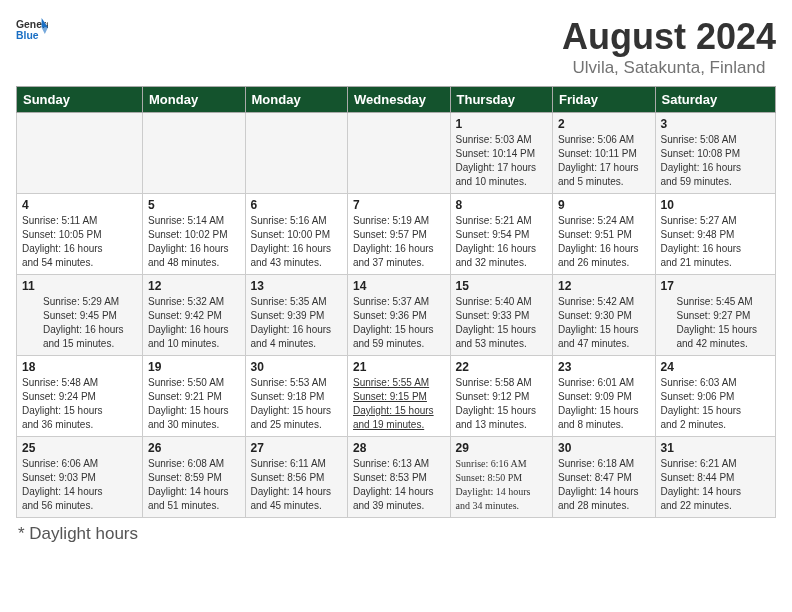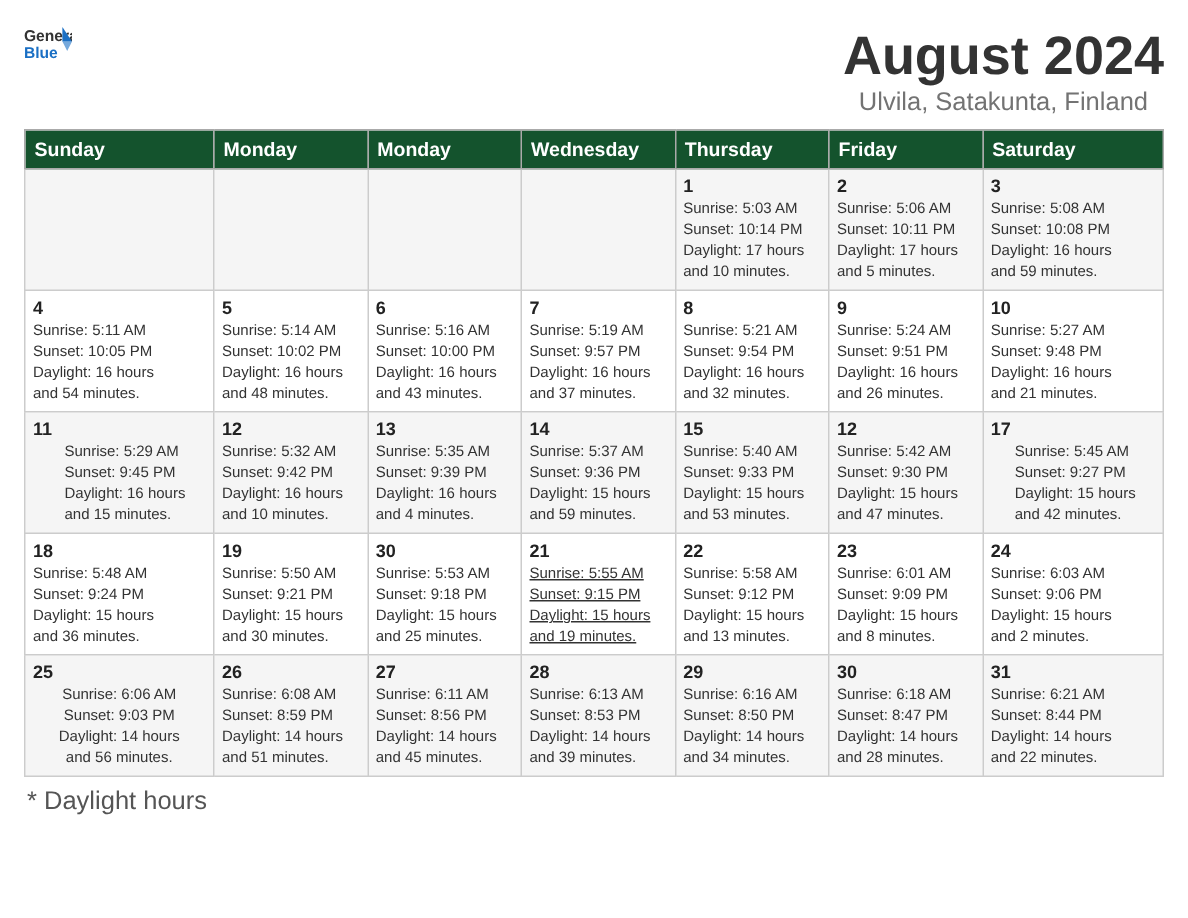--- a/index.html
+++ b/index.html
@@ -294,21 +294,21 @@
           <div class="day-num">24</div>
           <div class="day-info" style="white-space: pre-line;">Sunrise: 6:03 AM
 Sunset: 9:06 PM
 Daylight: 15 hours
 and 2 minutes.</div>
         </td>
       </tr>
       <tr>
         <td>
           <div class="day-num">25</div>
-          <div class="day-info" style="white-space: pre-line; text-align: center;">Sunrise: 6:06 AM
+          <div class="day-info" style="white-space: pre-line;">Sunrise: 6:06 AM
 Sunset: 9:03 PM
 Daylight: 14 hours
 and 56 minutes.</div>
         </td>
         <td>
           <div class="day-num">26</div>
           <div class="day-info" style="white-space: pre-line;">Sunrise: 6:08 AM
 Sunset: 8:59 PM
 Daylight: 14 hours
 and 51 minutes.</div>
@@ -322,21 +322,21 @@
         </td>
         <td>
           <div class="day-num">28</div>
           <div class="day-info" style="white-space: pre-line;">Sunrise: 6:13 AM
 Sunset: 8:53 PM
 Daylight: 14 hours
 and 39 minutes.</div>
         </td>
         <td>
           <div class="day-num">29</div>
-          <div class="day-info" style="white-space: pre-line;">Sunrise: 6:16 AM
+          <div class="day-info" style="white-space: pre-line; font-family: Liberation Serif, serif;">Sunrise: 6:16 AM
 Sunset: 8:50 PM
 Daylight: 14 hours
 and 34 minutes.</div>
         </td>
         <td>
           <div class="day-num">30</div>
           <div class="day-info" style="white-space: pre-line;">Sunrise: 6:18 AM
 Sunset: 8:47 PM
 Daylight: 14 hours
 and 28 minutes.</div>

